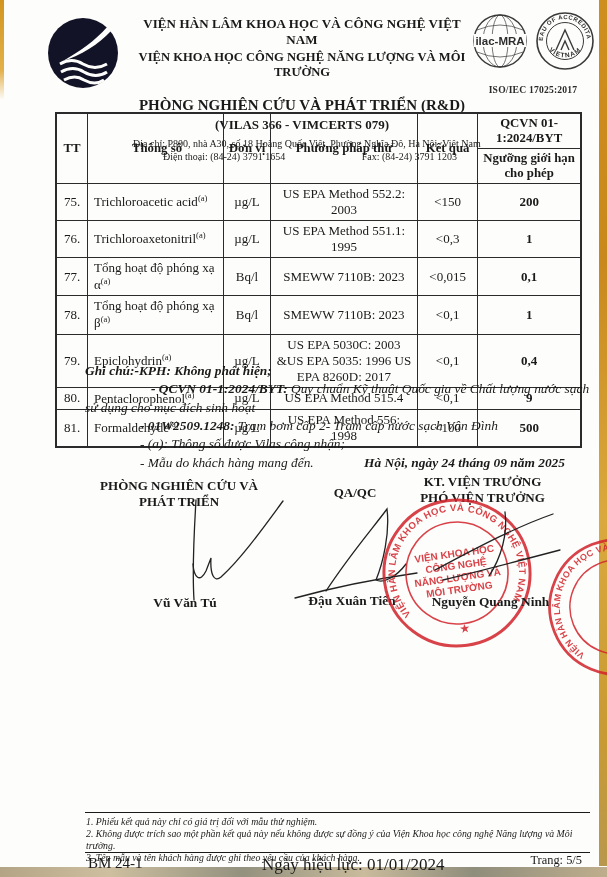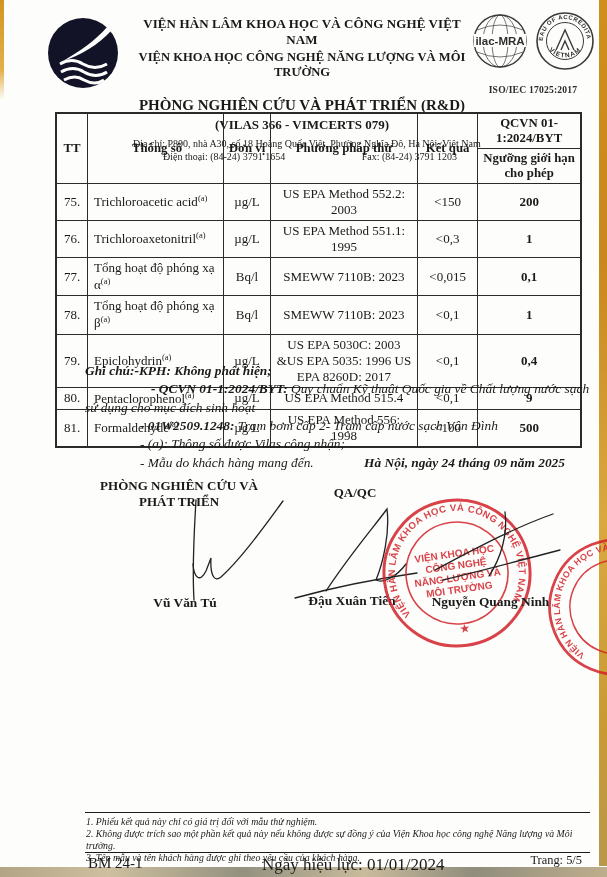--- a/index.html
+++ b/index.html
@@ -207,20 +207,24 @@
     <div class="n-ml">- Mẫu do khách hàng mang đến.</div>
   </div>
 
   <div class="dateline">Hà Nội, ngày 24 tháng 09 năm 2025</div>
 
   <div class="sign-title st1">
     <div>PHÒNG NGHIÊN CỨU VÀ</div>
     <div>PHÁT TRIỂN</div>
   </div>
   <div class="sign-title st2">QA/QC</div>
+  <div class="sign-title st3">
+    <div>KT. VIỆN TRƯỞNG</div>
+    <div>PHÓ VIỆN TRƯỞNG</div>
+  </div>
 
   <svg class="sig" style="left:120px;top:498px;" width="175" height="105" viewBox="0 0 175 105">
     <path d="M76,2 C74,35 72,70 74,102"></path>
     <path d="M73,66 C74,80 80,85 86,73 L91,60 C90,76 94,85 101,79 C122,60 146,26 163,3"></path>
   </svg>
   <svg class="sig" style="left:293px;top:503px;" width="132" height="100" viewBox="0 0 132 100">
     <path d="M2,95 C42,84 82,76 124,70"></path>
     <path d="M33,88 C58,50 80,25 94,6 C97,30 90,60 83,77 C91,81 104,73 113,61"></path>
   </svg>
   <svg class="sig sig3wrap" style="left:425px;top:508px;z-index:3;" width="145" height="92" viewBox="0 0 145 92">

